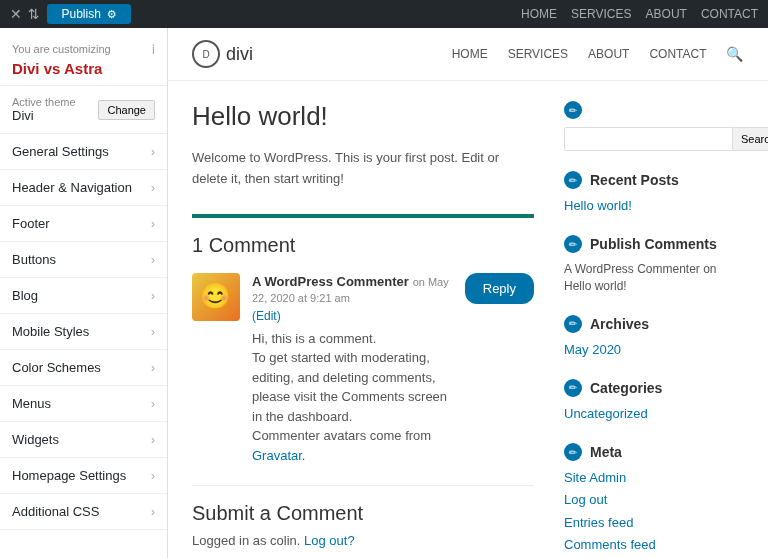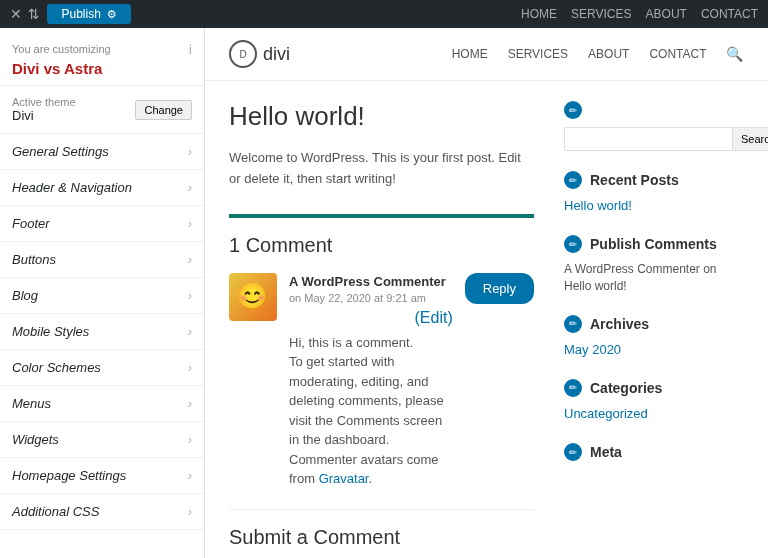--- a/index.html
+++ b/index.html
@@ -41,21 +41,21 @@
       gap: 20px;
       flex-shrink: 0;
     }
     .top-nav-bar a { color: #aaa; font-size: 12px; text-decoration: none; cursor: pointer; }
 
     
     .main-wrapper { display: flex; flex: 1; overflow: hidden; }
 
     
     .customizer-sidebar {
-      width: 205px;
+      width: 168px;
       background: #fff;
       border-right: 1px solid #ddd;
       display: flex;
       flex-direction: column;
       flex-shrink: 0;
       overflow-y: auto;
     }
     .customizer-header {
       padding: 12px 12px 8px;
       border-bottom: 1px solid #eee;
@@ -90,21 +90,20 @@
     .customizer-menu { flex: 1; }
     .customizer-menu-item {
       display: flex;
       align-items: center;
       justify-content: space-between;
       padding: 10px 12px;
       border-bottom: 1px solid #f0f0f0;
       cursor: pointer;
       font-size: 13px;
       color: #23282d;
-      font-style: italic;
     }
     .chevron { color: #aaa; font-size: 12px; }
 
     
     .preview-area { flex: 1; overflow-y: auto; background: #f0f0f0; }
     .preview-frame {
       background: #fff;
       width: 100%;
       min-height: 100%;
     }
@@ -160,21 +159,21 @@
       align-items: center;
       justify-content: center;
       font-size: 22px;
       flex-shrink: 0;
       overflow: hidden;
     }
     .comment-body { flex: 1; }
     .comment-header { display: flex; align-items: center; justify-content: space-between; margin-bottom: 4px; }
     .comment-author { font-size: 13px; font-weight: 600; color: #333; }
     .comment-meta { font-size: 11px; color: #888; }
-    .comment-edit { font-size: 16px; color: #0073aa; cursor: pointer; margin-bottom: 6px; text-align: right; }
+    .comment-edit { font-size: 12px; color: #0073aa; cursor: pointer; margin-bottom: 6px; }
     .comment-text { font-size: 13px; color: #555; line-height: 1.5; }
     .comment-text a { color: #0073aa; }
     .reply-btn {
       background: #0073aa;
       color: #fff;
       border: none;
       padding: 8px 18px;
       font-size: 13px;
       border-radius: 12px;
       cursor: pointer;
@@ -435,19 +434,26 @@
             <ul class="widget-list">
               <li><a>Uncategorized</a></li>
             </ul>
           </div>
 
           <div class="widget">
             <div class="widget-title-row">
               <div class="widget-pencil">✏</div>
               <span class="widget-title">Meta</span>
             </div>
+            <ul class="widget-list">
+              <li><a>Site Admin</a></li>
+              <li><a>Log out</a></li>
+              <li><a>Entries feed</a></li>
+              <li><a>Comments feed</a></li>
+              <li></li>
+            </ul>
           </div>
 
         </div>
       </div>
     </div>
   </div>
 </div>
 
 </body></html>

